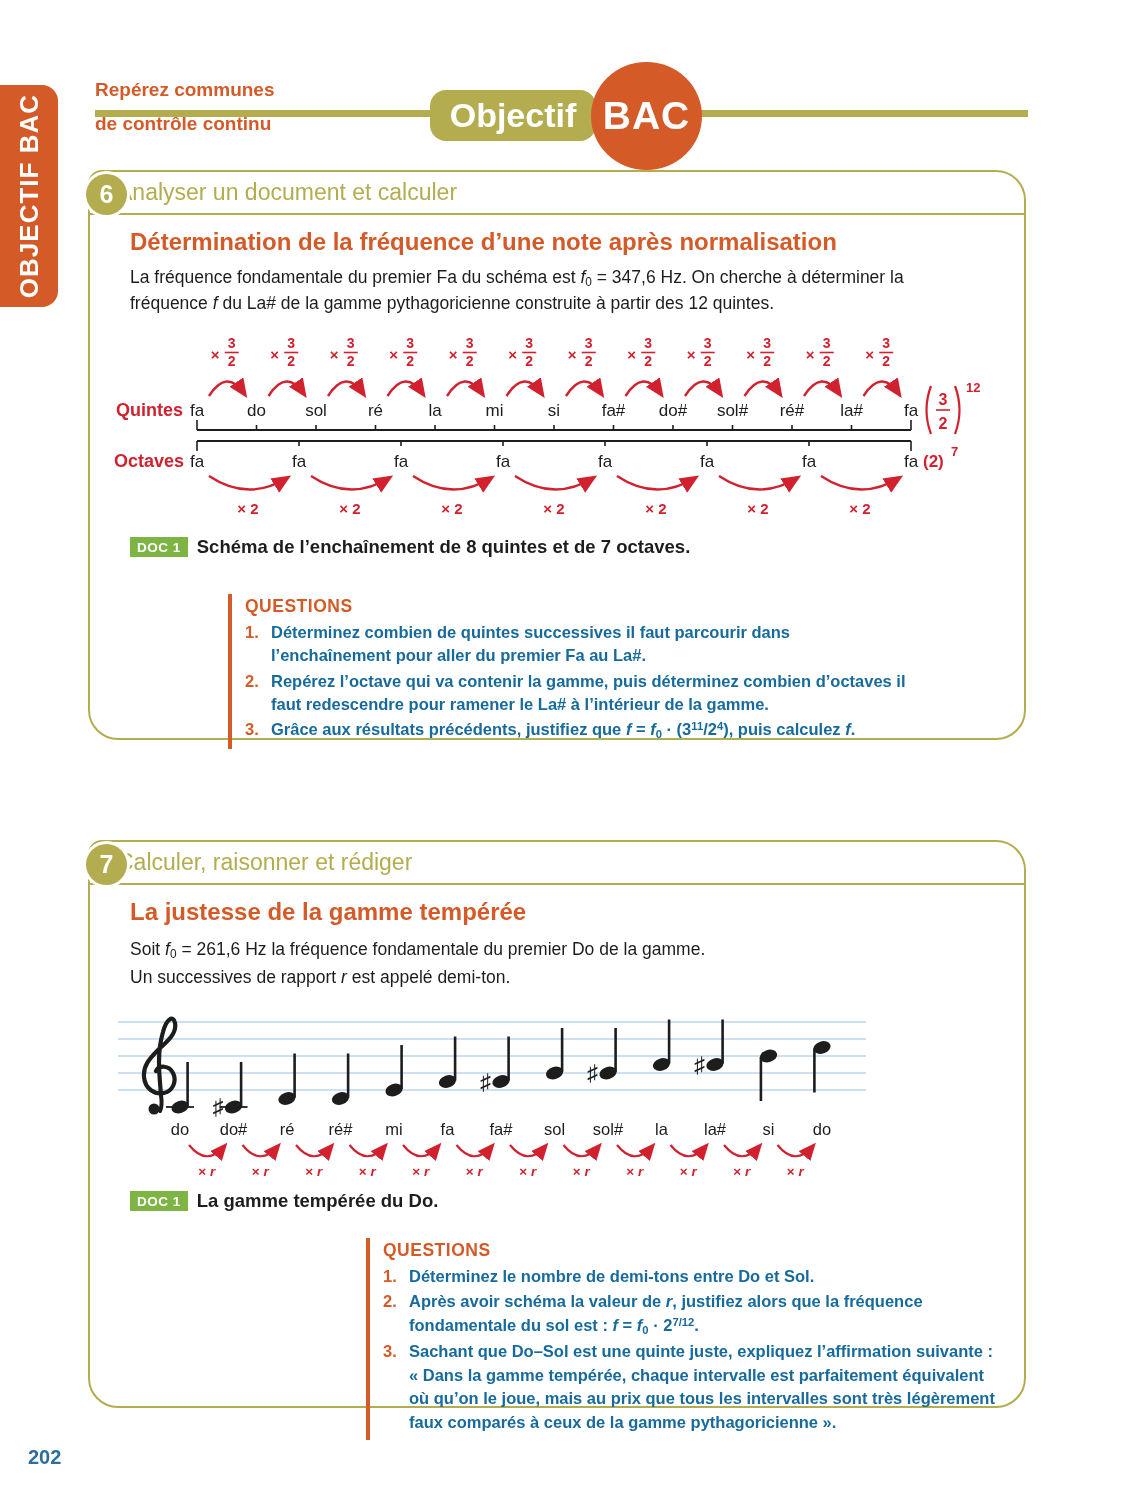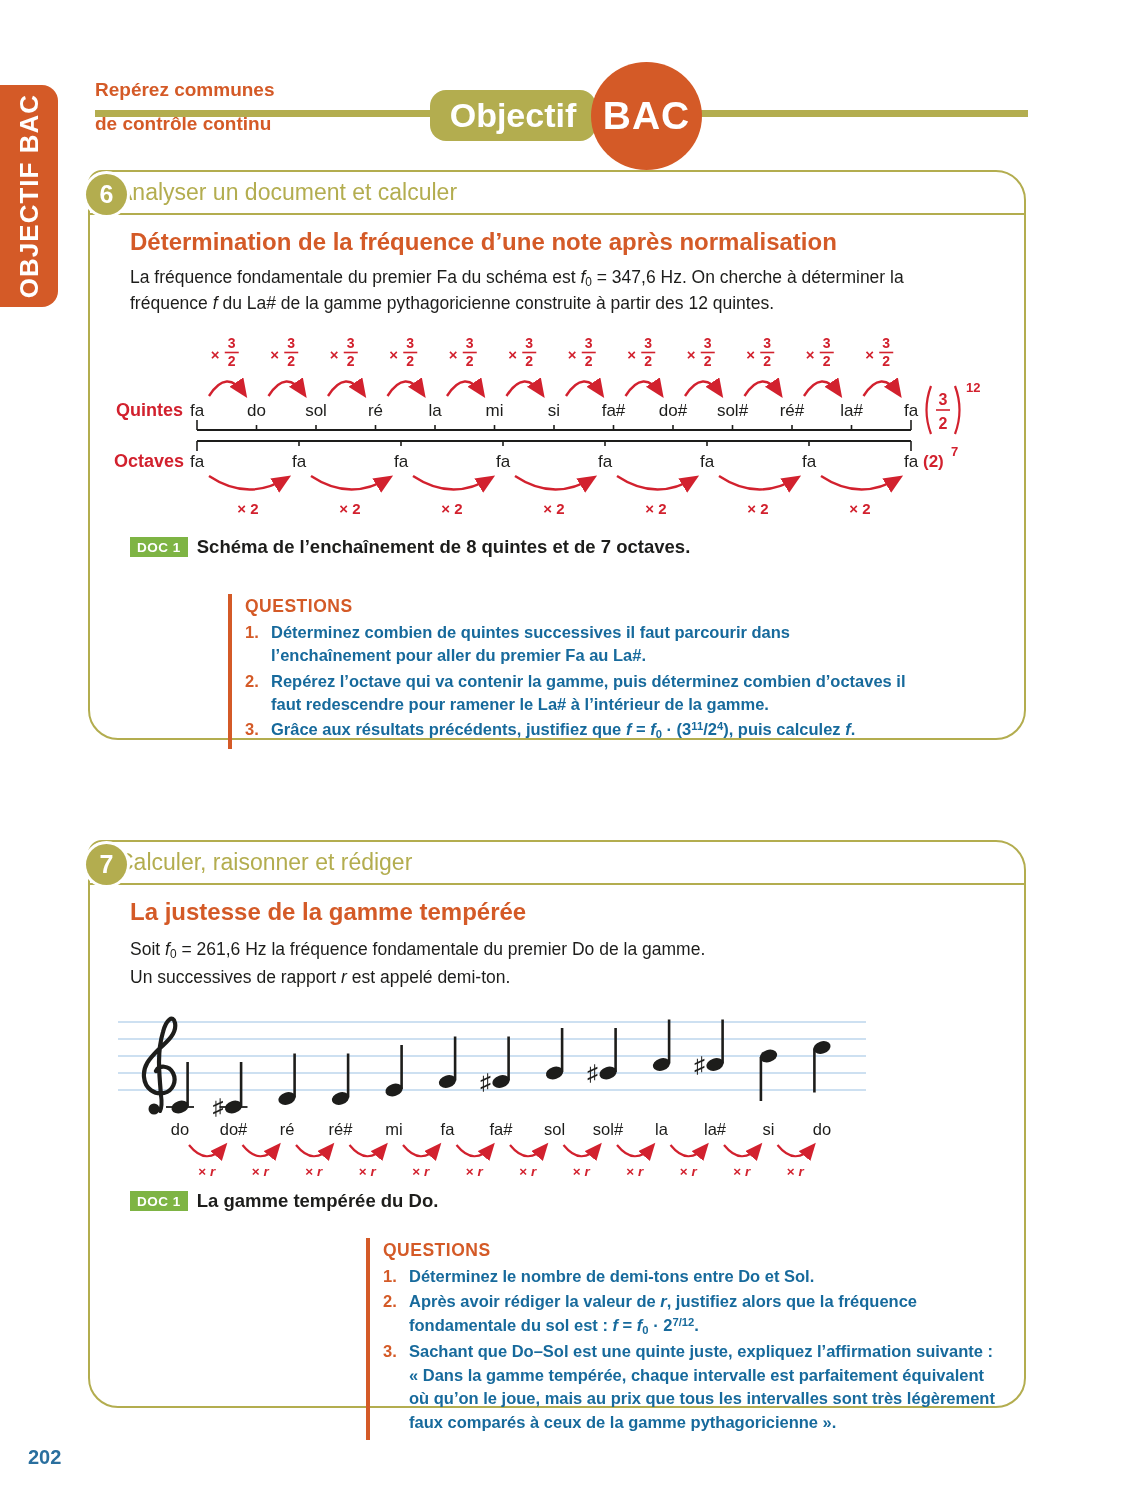--- a/index.html
+++ b/index.html
@@ -386,21 +386,21 @@
     </div>
 
     <div class="questions">
       <div class="questions-title">QUESTIONS</div>
       <div class="q">
         <span class="qnum">1.</span>
         <span class="qtext"><span>Déterminez le nombre de demi-tons entre Do et Sol.</span></span>
       </div>
       <div class="q">
         <span class="qnum">2.</span>
-        <span class="qtext"><span>Après avoir rédiger la valeur de </span><i>r</i><span>, justifiez alors que la fréquence fondamentale du sol est :  </span><i>f</i><span> = </span><i>f</i><sub>0</sub><span> · 2</span><sup>7/12</sup><span>.</span></span>
+        <span class="qtext"><span>Après avoir schéma la valeur de </span><i>r</i><span>, justifiez alors que la fréquence fondamentale du sol est :  </span><i>f</i><span> = </span><i>f</i><sub>0</sub><span> · 2</span><sup>7/12</sup><span>.</span></span>
       </div>
       <div class="q">
         <span class="qnum">3.</span>
         <span class="qtext"><span>Sachant que Do–Sol est une quinte juste, expliquez l’affirmation suivante : « Dans la gamme tempérée, chaque intervalle est parfaitement équivalent où qu’on le joue, mais au prix que tous les intervalles sont très légèrement faux comparés à ceux de la gamme pythagoricienne ».</span></span>
       </div>
     </div>
   </div>
 </section>
 
 <div class="page-number">202</div>

